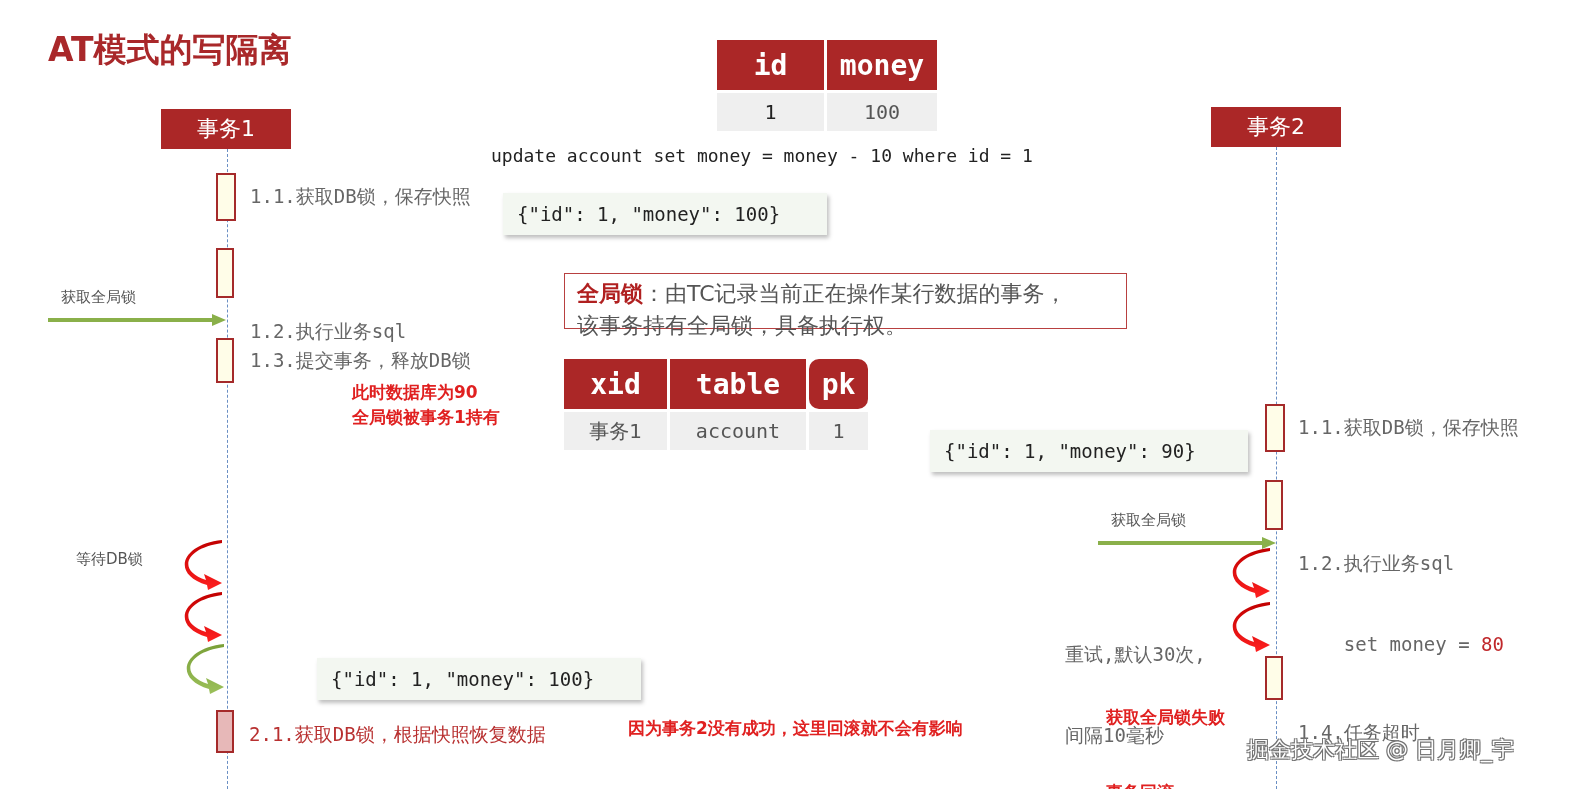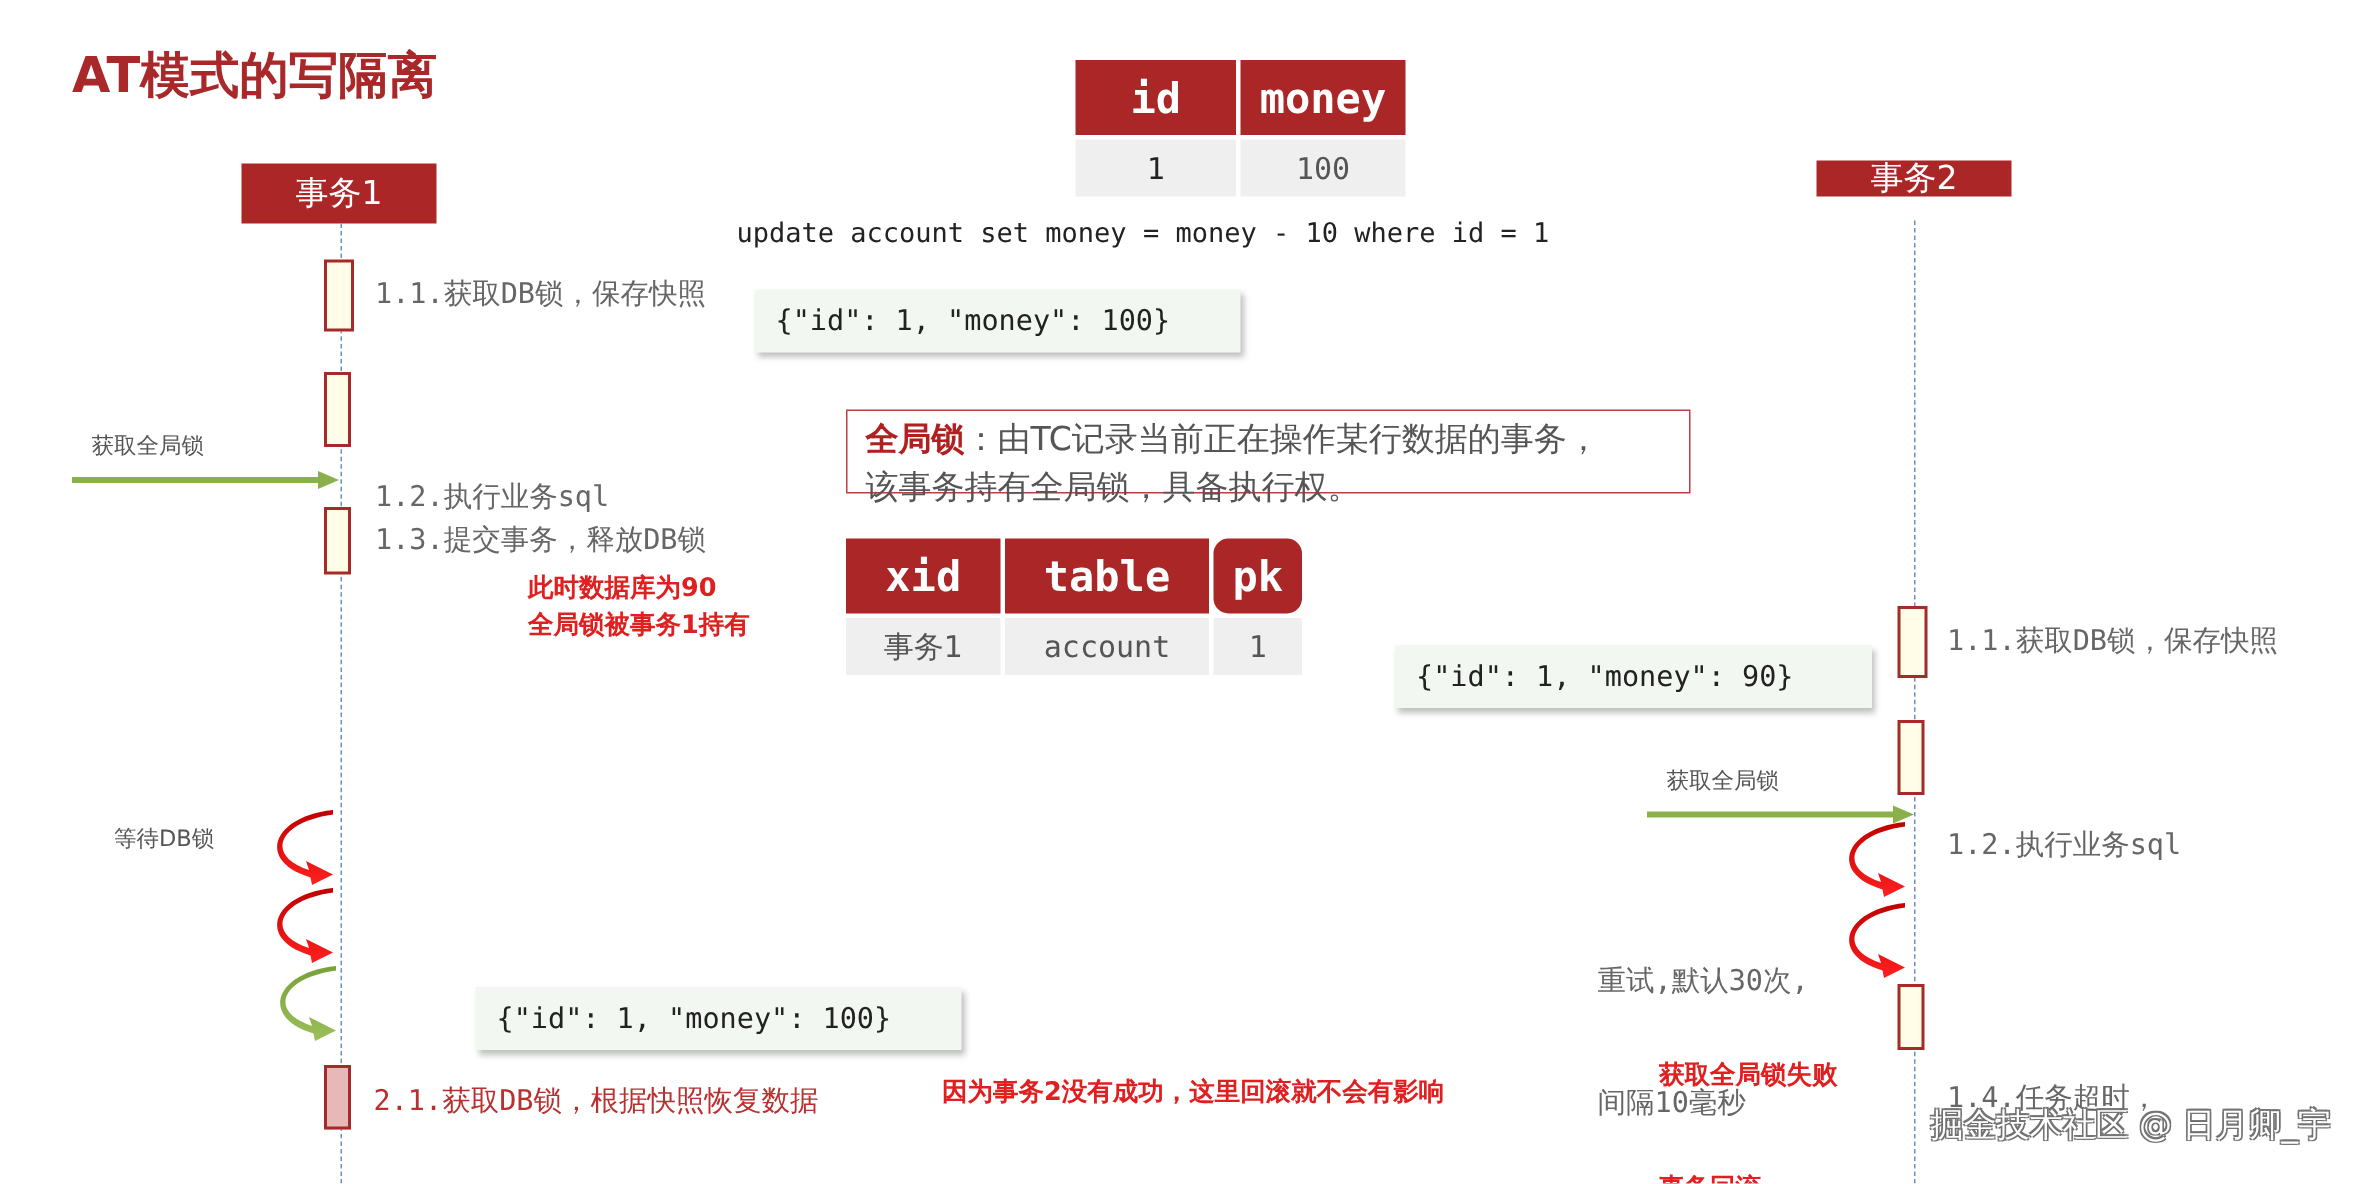--- a/index.html
+++ b/index.html
@@ -15,29 +15,29 @@
   .red{color:#c0282b;}
   .note-red{color:#e02020;font-weight:bold;font-size:17px;line-height:25px;white-space:pre;}
   .json{background:#f3f7f1;box-shadow:2px 3px 4px rgba(0,0,0,0.25);font-size:19px;color:#222;display:flex;align-items:center;padding-left:14px;box-sizing:border-box;}
   table.dt{border-collapse:separate;border-spacing:3px;position:absolute;}
   table.dt th{background:#ab2727;color:#fff;font-weight:bold;font-size:28px;height:50px;padding:0;font-family:"DejaVu Sans Mono","Liberation Mono",monospace;}
   table.dt td{background:#efefef;color:#555;font-size:20px;height:38px;text-align:center;padding:0;font-family:"DejaVu Sans Mono","Liberation Mono",monospace;}
   .sql{font-size:18px;color:#222;white-space:pre;}
   .defbox{border:1.5px solid #b84040;box-sizing:border-box;padding:4px 12px;font-size:22px;color:#555;line-height:32px;}
   .defbox b{color:#b02020;}
   .label{font-size:15px;color:#555;}
-  .watermark{font-size:22px;color:#fff;text-shadow:0 0 1px #555, 1px 1px 0 #777, -1px -1px 0 #777, 1px -1px 0 #777, -1px 1px 0 #777;margin-left:40px;}
+  .watermark{font-size:22px;color:#fff;text-shadow:0 0 1px #555, 1px 1px 0 #777, -1px -1px 0 #777, 1px -1px 0 #777, -1px 1px 0 #777;}
 </style>
 </head>
 <body>
 
 <div class="abs title">AT模式的写隔离</div>
 
 <div class="abs actor" style="left:161px;top:109px;width:130px;height:40px;">事务1</div>
-<div class="abs actor" style="left:1211px;top:107px;width:130px;height:24px;">事务2</div>
+<div class="abs actor" style="left:1211px;top:107px;width:130px;height:40px;">事务2</div>
 
 <div class="abs lifeline" style="left:227px;top:149px;height:640px;"></div>
 <div class="abs lifeline" style="left:1276px;top:147px;height:642px;"></div>
 
 <table class="dt" style="left:714px;top:37px;">
   <tbody>
       <tr>
     <th style="width:107px;">id</th>
     <th style="width:110px;">money</th>
   </tr>
@@ -111,20 +111,21 @@
 </tbody>
   </table>
 
 <div class="abs act" style="left:1265px;top:404px;width:20px;height:48px;"></div>
 <div class="abs act" style="left:1265px;top:480px;width:18px;height:50px;"></div>
 <div class="abs act" style="left:1265px;top:656px;width:18px;height:44px;"></div>
 
 <div class="abs step mono" style="left:1298px;top:414px;">1.1.获取DB锁，保存快照</div>
 <div class="abs step mono" style="left:1298px;top:496px;">
   <div>1.2.执行业务sql</div>
+  <div><span>    set money = </span><span class="red">80</span></div>
 </div>
 <div class="abs step mono" style="left:1298px;top:665px;">
   <div>1.4.任务超时，</div>
   
 </div>
 
 <div class="abs label" style="left:1111px;top:511px;">获取全局锁</div>
 <svg class="abs" style="left:1096px;top:535px;" width="182" height="16">
   <line x1="2" y1="8" x2="168" y2="8" stroke="#8ab04a" stroke-width="4"></line>
   <polygon points="166,2 180,8 166,14" fill="#8ab04a"></polygon>

